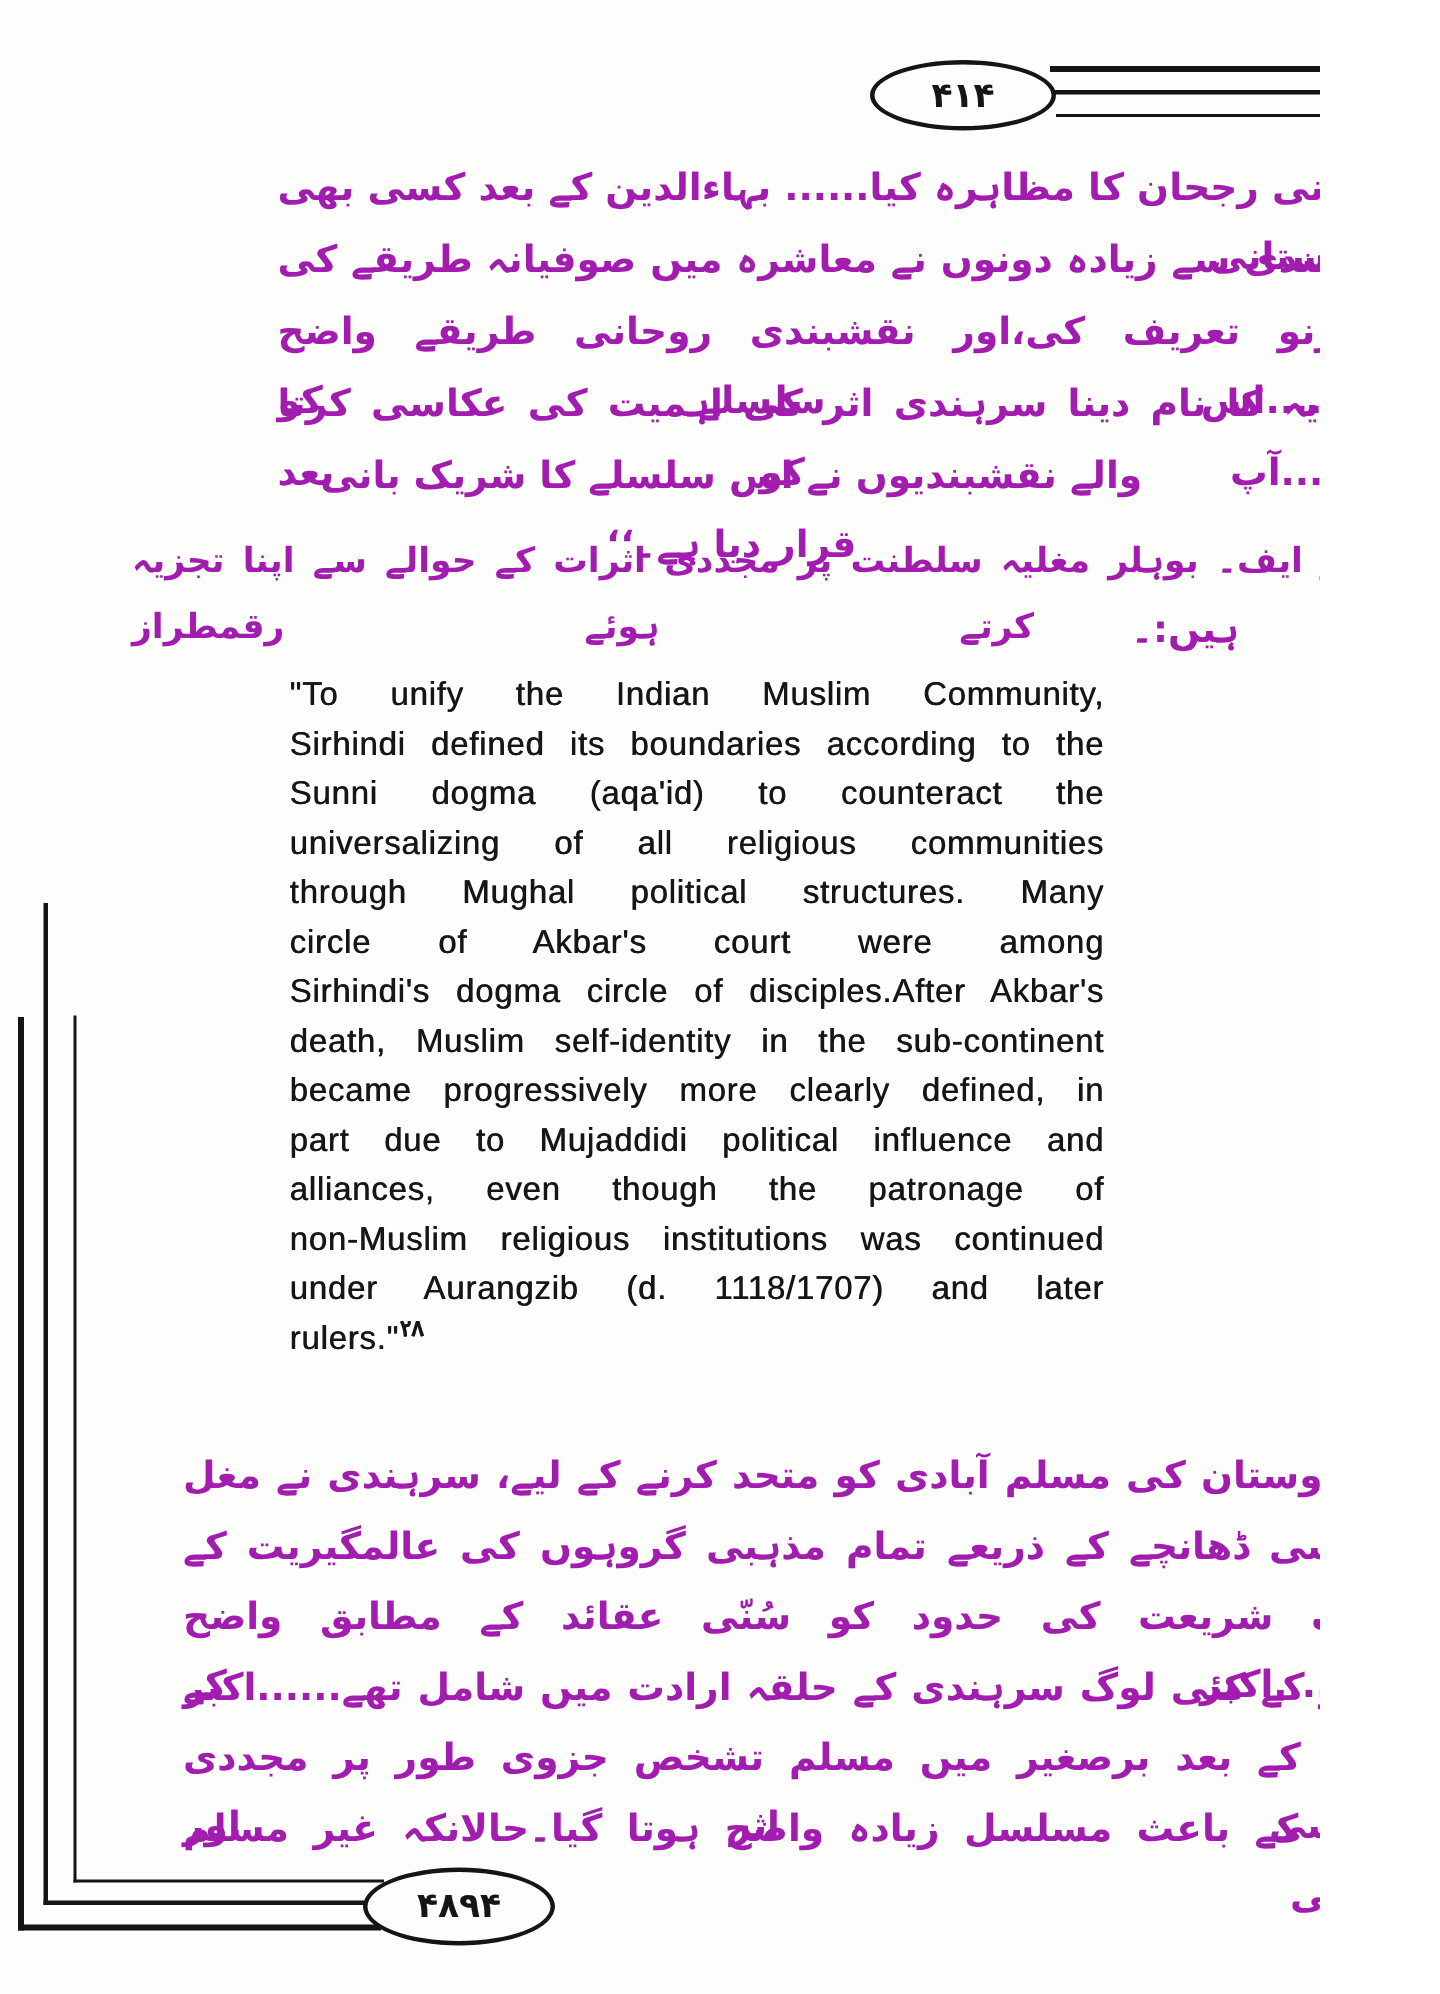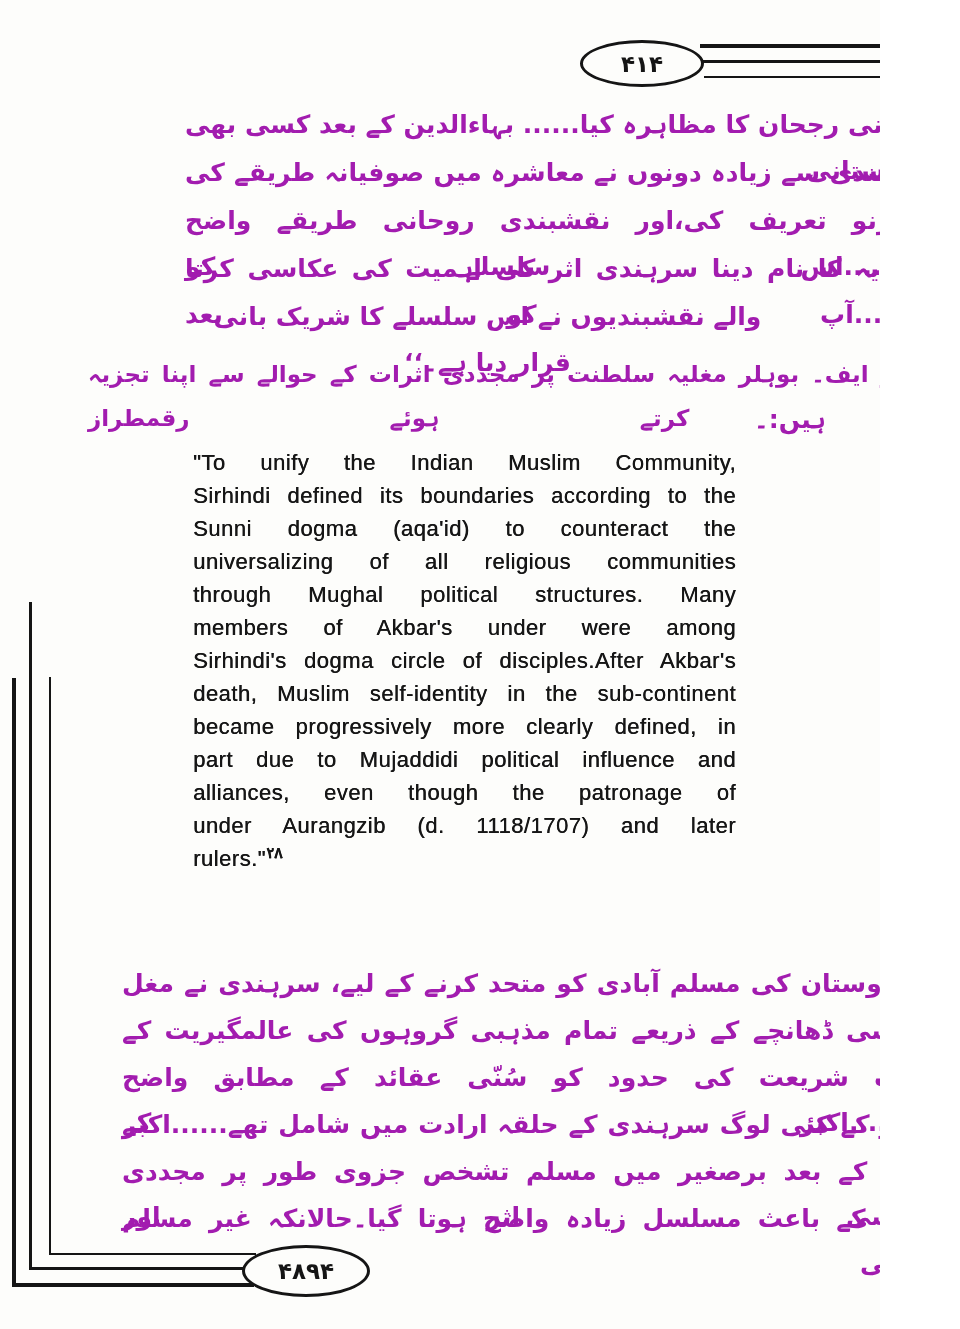--- a/index.html
+++ b/index.html
@@ -109,26 +109,27 @@
 
   <div class="urdu intro1">آرتھر ایف۔ بوہلر مغلیہ سلطنت پر مجددی اثرات کے حوالے سے اپنا تجزیہ پیش کرتے ہوئے رقمطراز</div>
   <div class="urdu intro2">ہیں:۔</div>
 
   <div class="english">
     <div class="eline">"To unify the Indian Muslim Community,</div>
     <div class="eline">Sirhindi defined its boundaries according to the</div>
     <div class="eline">Sunni dogma (aqa'id) to counteract the</div>
     <div class="eline">universalizing of all religious communities</div>
     <div class="eline">through Mughal political structures. Many</div>
-    <div class="eline">members of Akbar's under were among</div>
+    <div class="eline">circle of Akbar's court were among</div>
     <div class="eline">Sirhindi's dogma circle of disciples.After Akbar's</div>
     <div class="eline">death, Muslim self-identity in the sub-continent</div>
     <div class="eline">became progressively more clearly defined, in</div>
     <div class="eline">part due to Mujaddidi political influence and</div>
     <div class="eline">alliances, even though the patronage of</div>
+    <div class="eline">non-Muslim religious institutions was continued</div>
     <div class="eline">under Aurangzib (d. 1118/1707) and later</div>
     <div class="eline elast">
       <span>rulers."</span><span class="sup">۲۸</span>
     </div>
   </div>
 
   <div class="urdu block2">
     <div class="uline">’’ہندوستان کی مسلم آبادی کو متحد کرنے کے لیے، سرہندی نے مغل</div>
     <div class="uline">سیاسی ڈھانچے کے ذریعے تمام مذہبی گروہوں کی عالمگیریت کے</div>
     <div class="uline">خلاف شریعت کی حدود کو سُنّی عقائد کے مطابق واضح کیا......اکبر کے</div>

